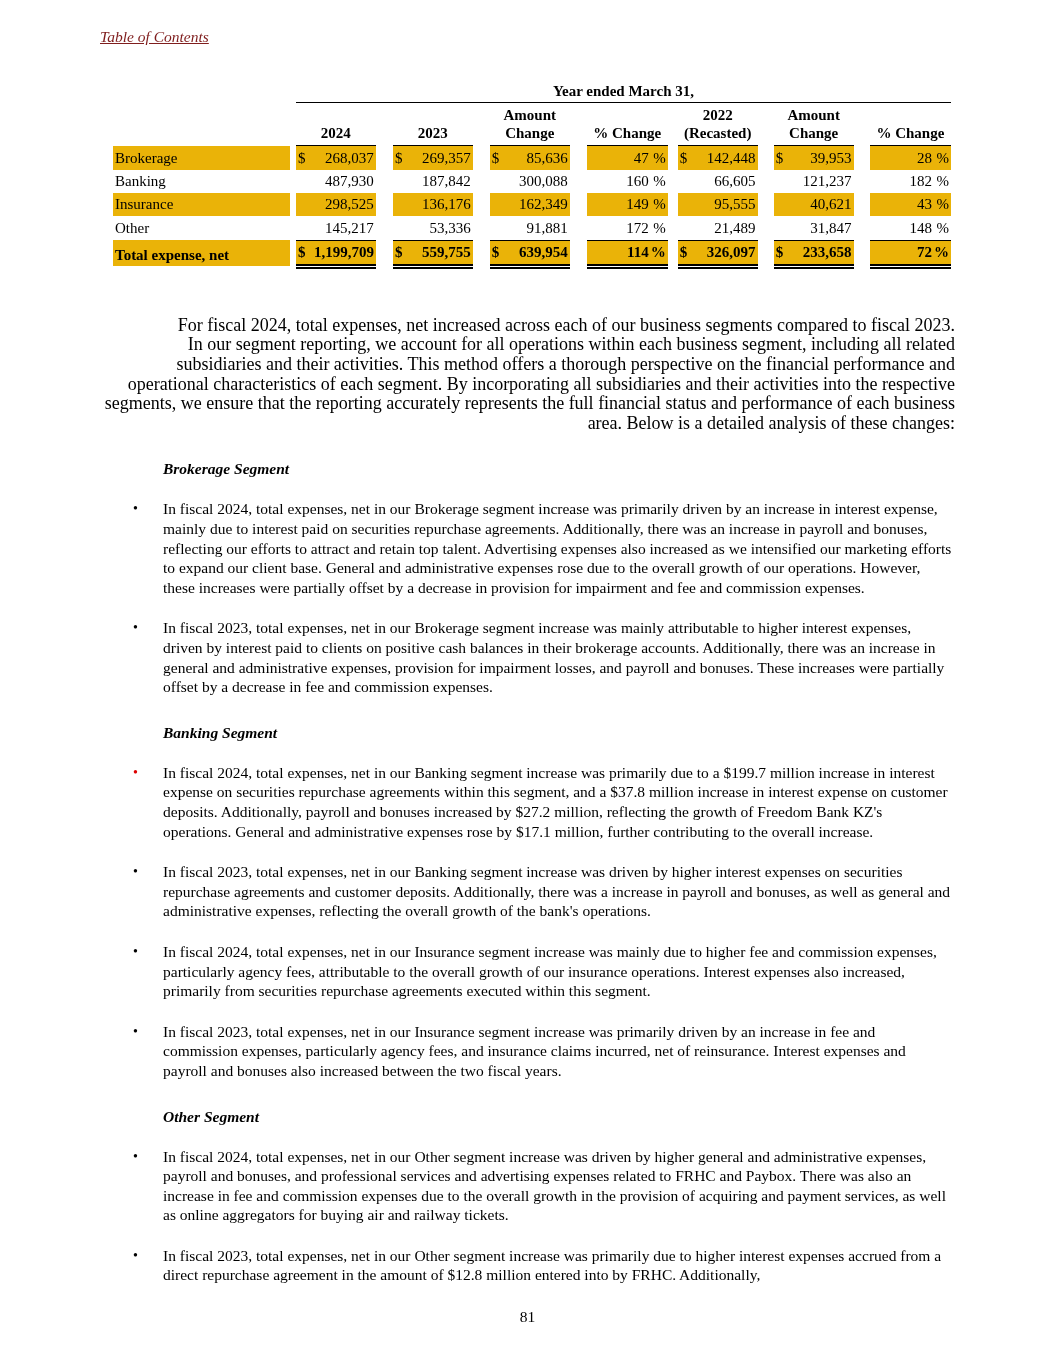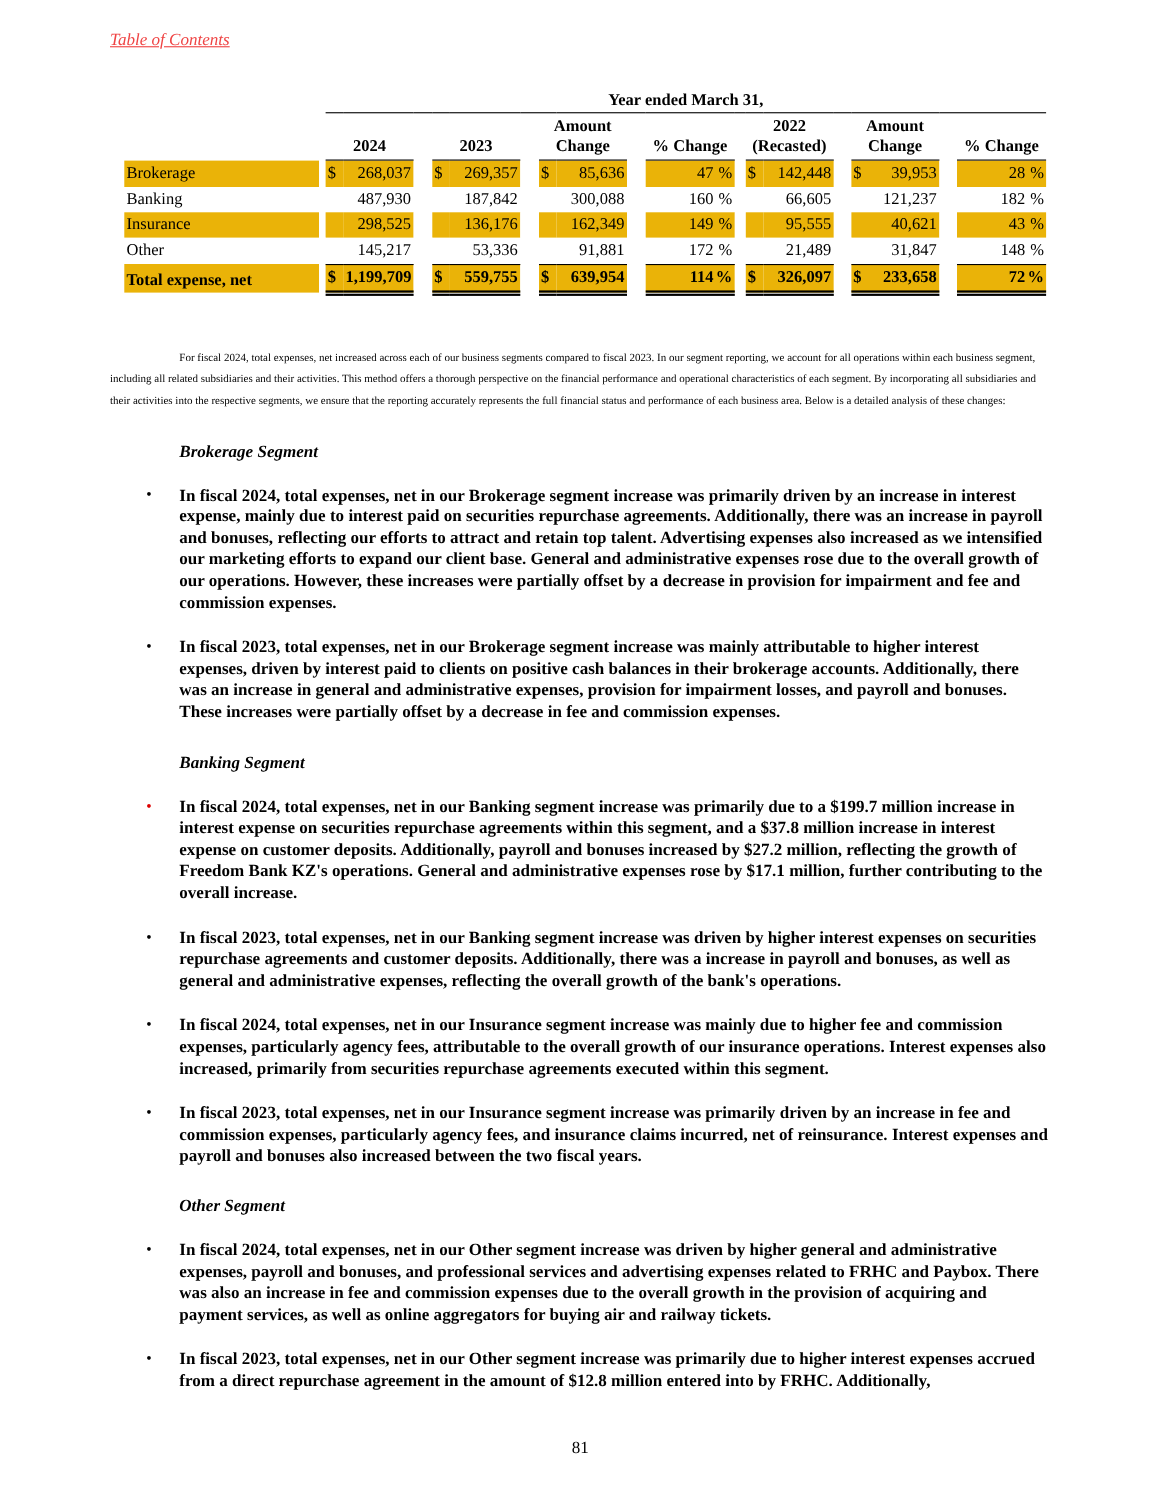--- a/index.html
+++ b/index.html
@@ -11,21 +11,21 @@
     position: relative;
     overflow: hidden;
   }
   .page-inner { padding: 28px 100px 0 100px; }
 
   
   .toc-link {
     display: inline-block;
     font-size: 15.5px;
     font-style: italic;
-    color: #ef4444;
+    color: #7f1d1d;
     text-decoration: underline;
     cursor: pointer;
   }
 
   
   .tbl-wrap { margin-top: 33px; margin-left: 13px; }
   table.fin {
     border-collapse: collapse;
     table-layout: fixed;
     width: 838px;
@@ -50,43 +50,44 @@
   td.pct .ps { display: inline-block; width: 17px; text-align: right; }
   tr.hl td:not(.sep) { background: #eab308; }
   tr.pre-total td:not(.sep):not(.lbl) { border-bottom: 1.5px solid #000; }
   tr.total { font-weight: bold; }
   tr.total td:not(.sep):not(.lbl) { border-bottom: 5px double #000; }
   td.sep { background: #ffffff; }
 
   
   .para {
     margin-top: 47px;
-    font-size: 10px;
+    font-size: 18px;
     line-height: 19.6px;
     text-indent: 63px;
+    text-align: right;
   }
   .seg-head {
     margin: 27px 0 0 63px;
     font-size: 15.5px;
     font-weight: bold;
     font-style: italic;
   }
   .bullet {
     display: flex;
     margin: 21px 0 0 33px;
     font-size: 15.5px;
     line-height: 19.6px;
   }
   .bullet .marker {
     flex: none;
     width: 30px;
     font-size: 14px;
   }
   .bullet .marker.red { color: #dd0000; }
-  .bullet .btext { flex: 1; padding-right: 2px; font-weight: bold; }
+  .bullet .btext { flex: 1; padding-right: 2px; }
 
   .pageno {
     position: absolute;
     left: 0; right: 0;
     top: 1308px;
     text-align: center;
     font-size: 15.5px;
   }
 </style>
 </head>

